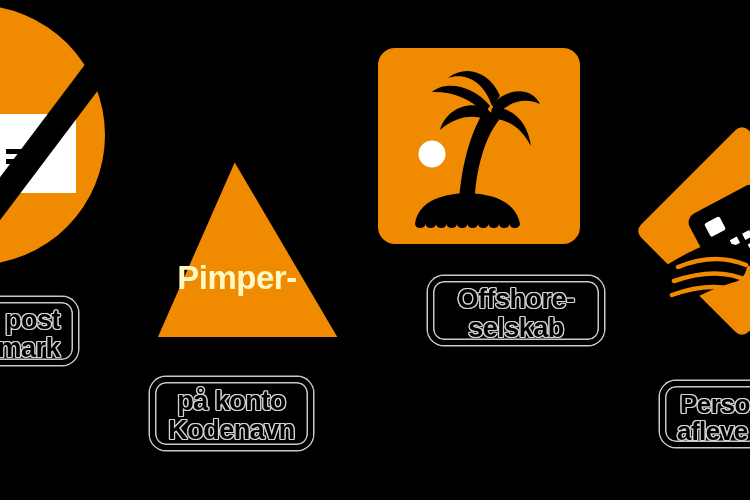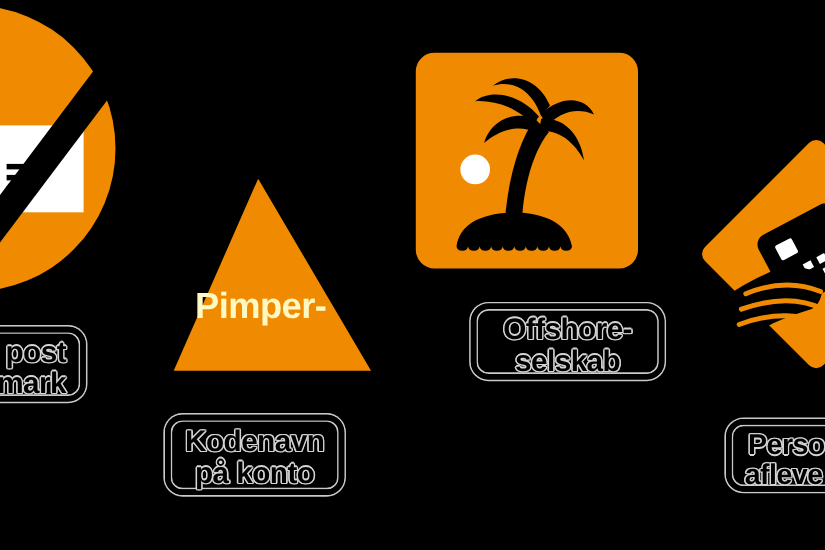--- a/index.html
+++ b/index.html
@@ -73,22 +73,22 @@
   </div>
 
   <svg class="abs" id="triangle-svg" width="262" height="252" viewBox="0 0 262 252">
     <polygon points="115,22 20,238 242,238" fill="#F08A00" stroke="#000000" stroke-width="26" stroke-linejoin="round"></polygon>
   </svg>
   <div class="abs" id="triangle-text">
     <div>Pimper-</div>
   </div>
 
   <div class="sticker" id="label-codename">
+    <div>på konto</div>
     <div>Kodenavn</div>
-    <div>på konto</div>
   </div>
 
   <div class="abs" id="island-sign">
     <svg width="202" height="196" viewBox="0 0 202 196">
 
       <circle cx="54" cy="106" r="13.5" fill="#FFFFFF"></circle>
 
       <path fill="#000000" d="
         M37,176 C40,155 60,146 89,145 C118,146 138,155 142,176
         a5.3,4.5 0 0 1 -10.5,0 a5.3,4.5 0 0 1 -10.5,0 a5.3,4.5 0 0 1 -10.5,0

